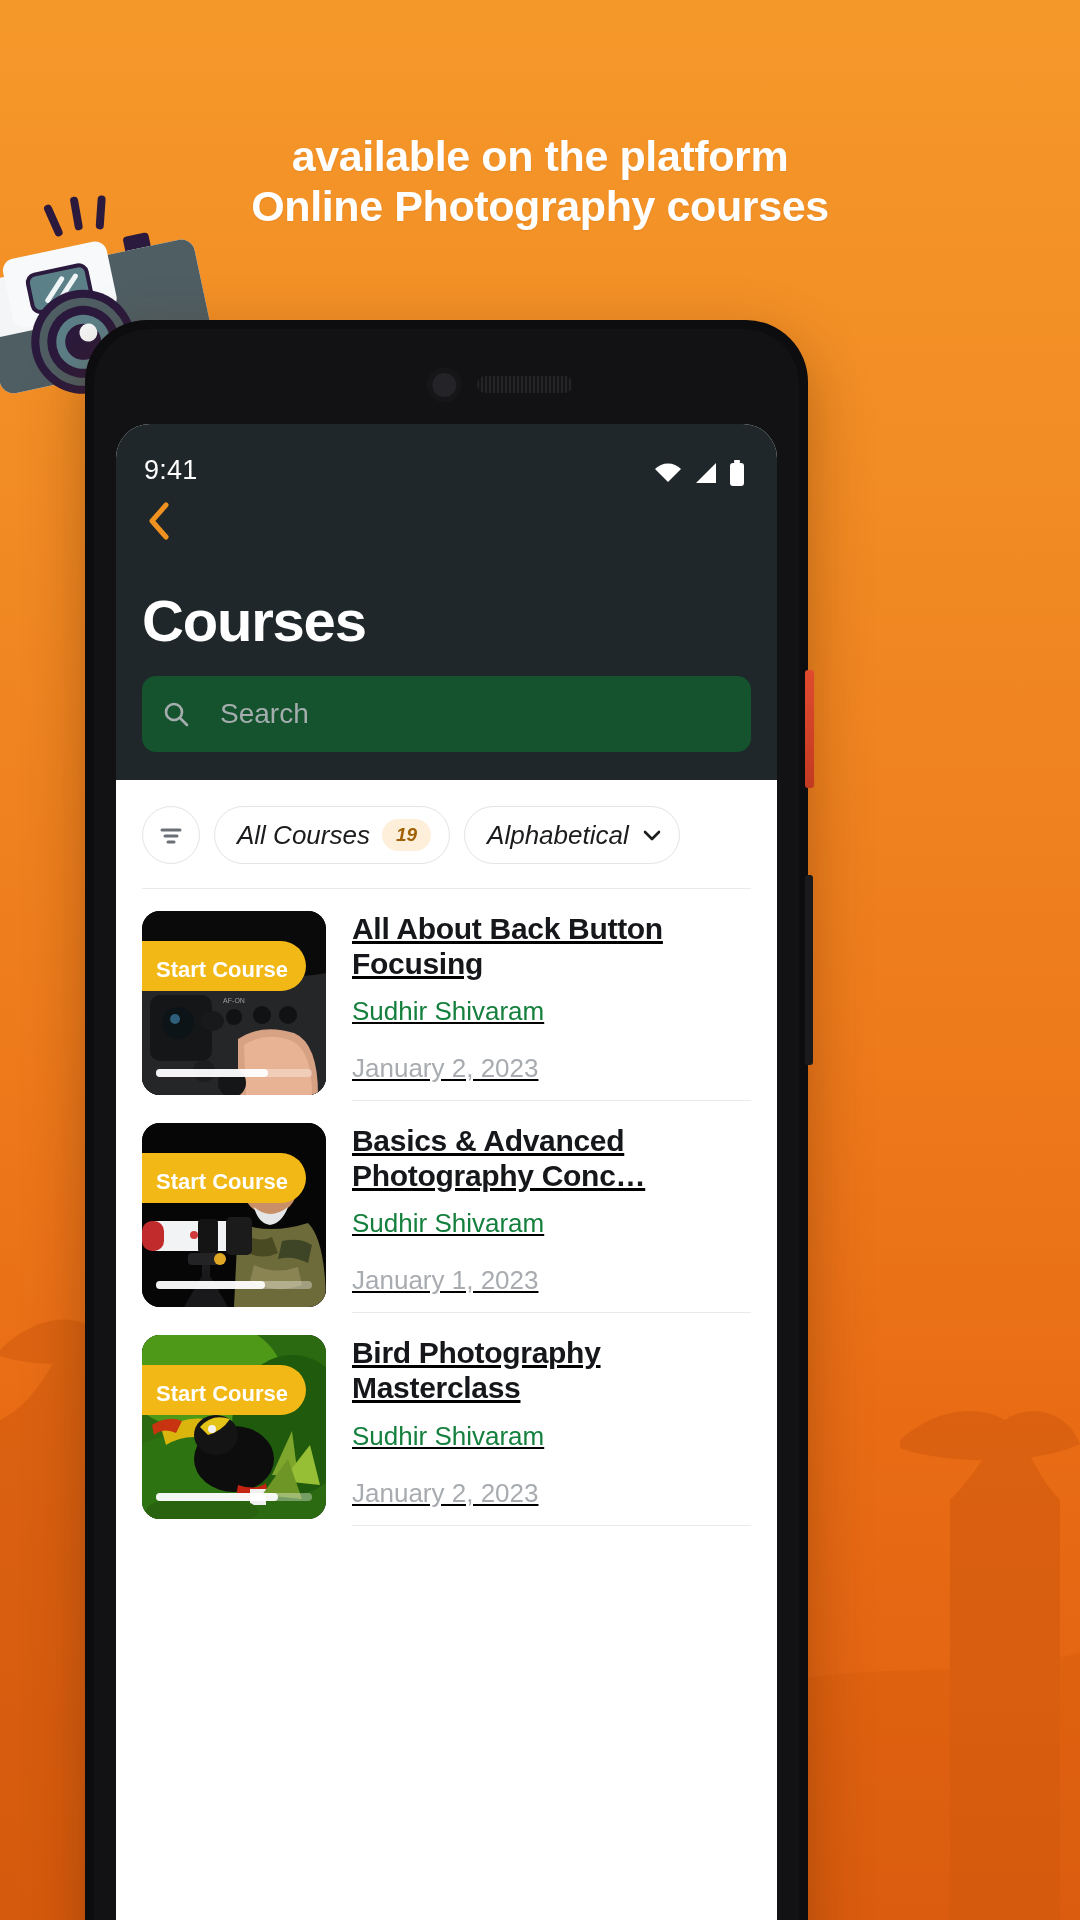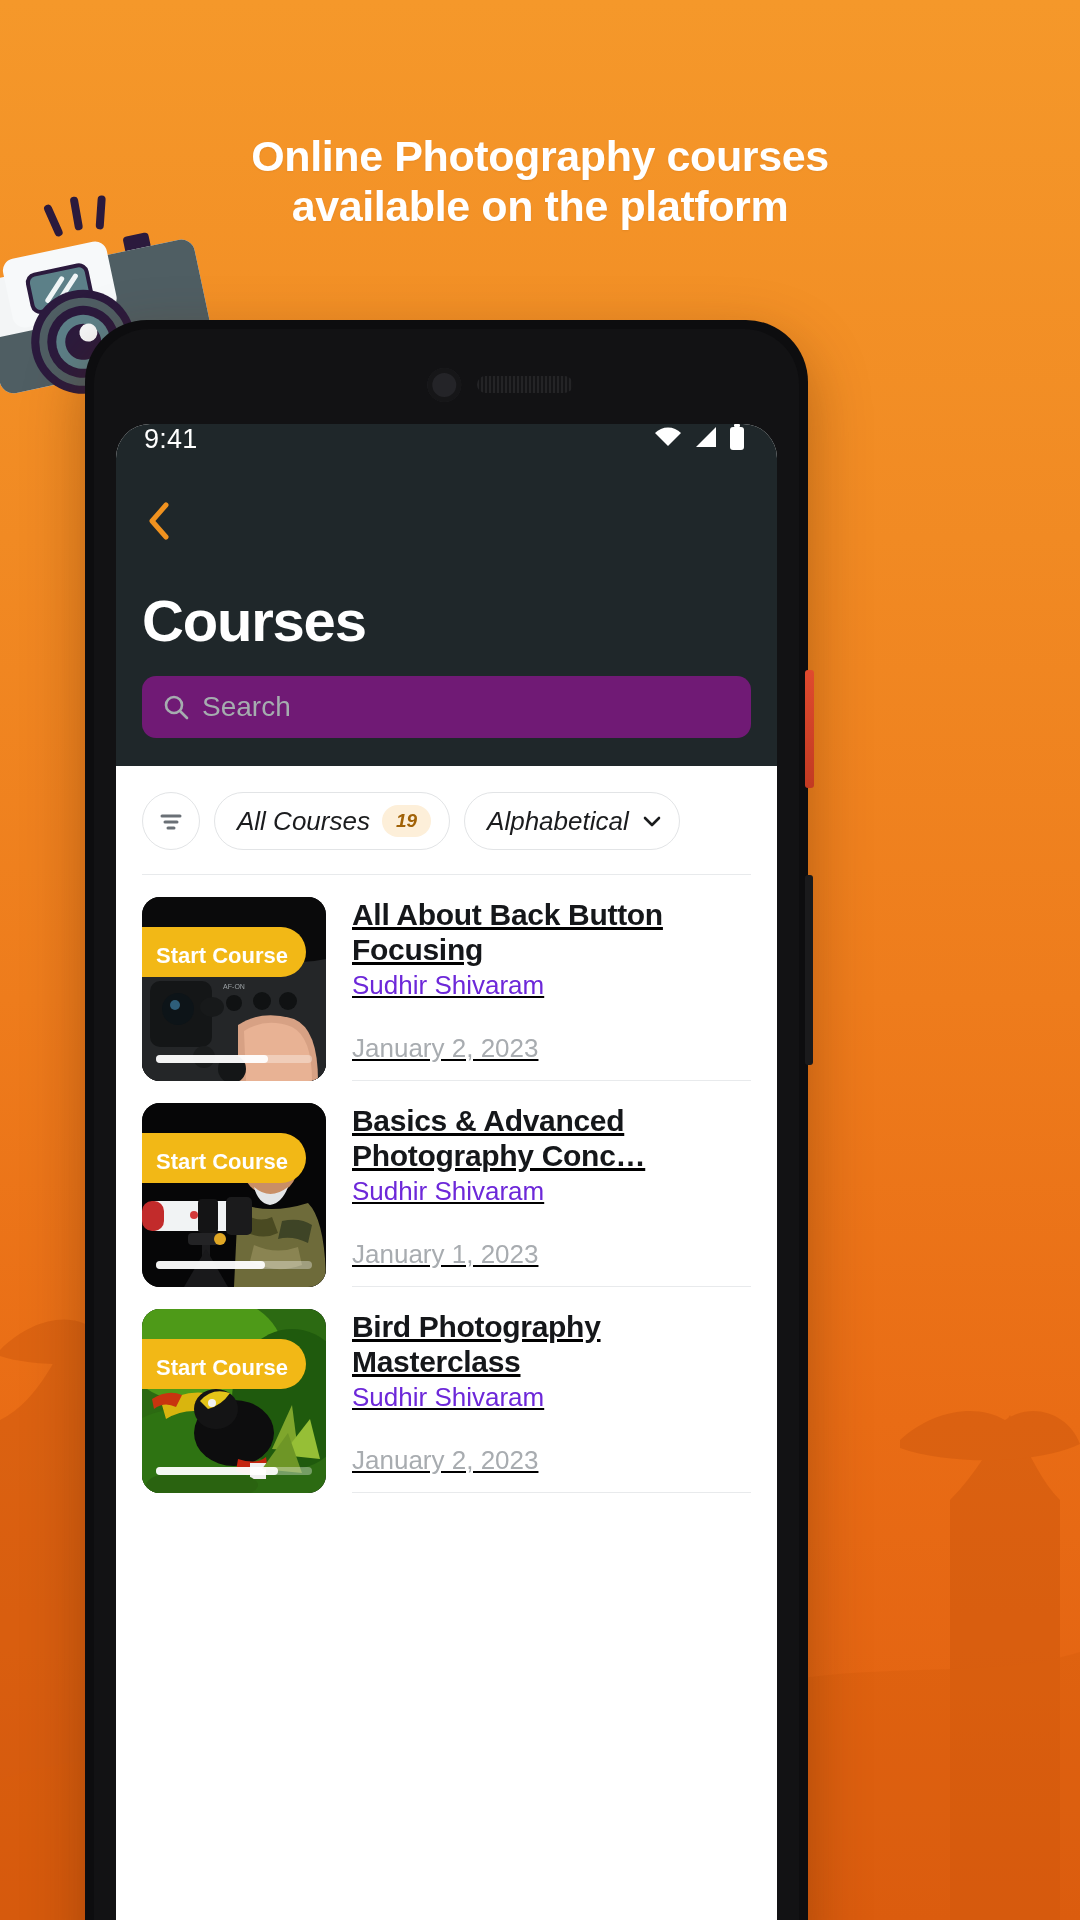--- a/index.html
+++ b/index.html
@@ -111,21 +111,21 @@
     overflow: hidden;
   }
   .screen-dark {
     background: #1F272A;
     padding: 0 0 0 0;
   }
 
   
   .statusbar {
     height: 62px;
-    display: flex; align-items: flex-start;
+    display: flex; align-items: flex-end;
     justify-content: space-between;
     padding: 0 32px 0 28px;
     color: #FFFFFF;
   }
   .clock { font-size: 27px; font-weight: 500; letter-spacing: .2px; }
   .status-icons { display: flex; align-items: center; gap: 10px; }
 
   
   .navbar { padding: 18px 0 0 26px; }
   .back-chev {
@@ -137,26 +137,26 @@
     color: #FFFFFF;
     font-size: 58px;
     font-weight: 700;
     letter-spacing: -1.2px;
     padding: 42px 0 0 26px;
   }
 
   
   .search-wrap { padding: 22px 26px 28px 26px; }
   .search-box {
-    height: 62px;
-    background: #701a75;
+    height: 76px;
+    background: #14532d;
     border-radius: 14px;
     display: flex; align-items: center;
     padding: 0 20px;
-    gap: 12px;
+    gap: 30px;
   }
   .search-placeholder {
     color: #A5ADAF;
     font-size: 28px;
   }
 
   
   .content { background:#FFFFFF; }
 
   .chips-row {
@@ -244,22 +244,22 @@
   }
   .course-title {
     font-size: 30px;
     font-weight: 700;
     color: #15171A;
     line-height: 1.17;
     letter-spacing: -.3px;
   }
   .course-author {
     font-size: 26px;
-    color: #6d28d9;
-    margin-top: 3px;
+    color: #15803d;
+    margin-top: 15px;
   }
   .course-date {
     font-size: 26px;
     color: #A8ACB0;
     margin-top: auto;
     padding-top: 26px;
   }
 
   svg { display: block; }
 </style>
@@ -270,22 +270,22 @@
 
   <svg class="savannah" viewBox="0 0 1080 900" preserveAspectRatio="none">
     <path d="M0,900 L0,400 C40,380 60,330 75,300 C90,335 100,380 130,400 L130,900 Z" fill="#C4500A"></path>
     <path d="M0,330 C30,300 70,290 95,310 C120,286 150,300 160,330 C130,345 40,350 0,336 Z" fill="#C4500A"></path>
     <path d="M950,900 L950,480 C975,455 995,420 1010,395 C1025,425 1040,460 1060,480 L1060,900 Z" fill="#C4500A"></path>
     <path d="M900,420 C930,392 975,382 1005,400 C1035,380 1070,396 1080,424 C1040,444 950,446 900,428 Z" fill="#C4500A"></path>
     <path d="M0,900 L0,760 C120,720 260,740 380,700 C520,655 640,690 760,665 C880,640 990,660 1080,632 L1080,900 Z" fill="#C95407" opacity=".55"></path>
   </svg>
 
   <div class="headline">
+    <div>available on the platform</div>
     <div>Online Photography courses</div>
-    <div>available on the platform</div>
   </div>
 
   <svg class="camera-illo" viewBox="0 0 230 220">
     <g fill="#2B1A3D">
       <rect x="84" y="10" width="8" height="34" rx="4" transform="rotate(-12 88 27)"></rect>
       <rect x="108" y="8" width="8" height="34" rx="4" transform="rotate(2 112 25)"></rect>
       <rect x="132" y="12" width="8" height="34" rx="4" transform="rotate(16 136 29)"></rect>
     </g>
     <rect x="152" y="58" width="26" height="20" rx="4" fill="#2B1A3D"></rect>
     <rect x="2" y="72" width="218" height="116" rx="14" fill="#F3F5F6"></rect>

